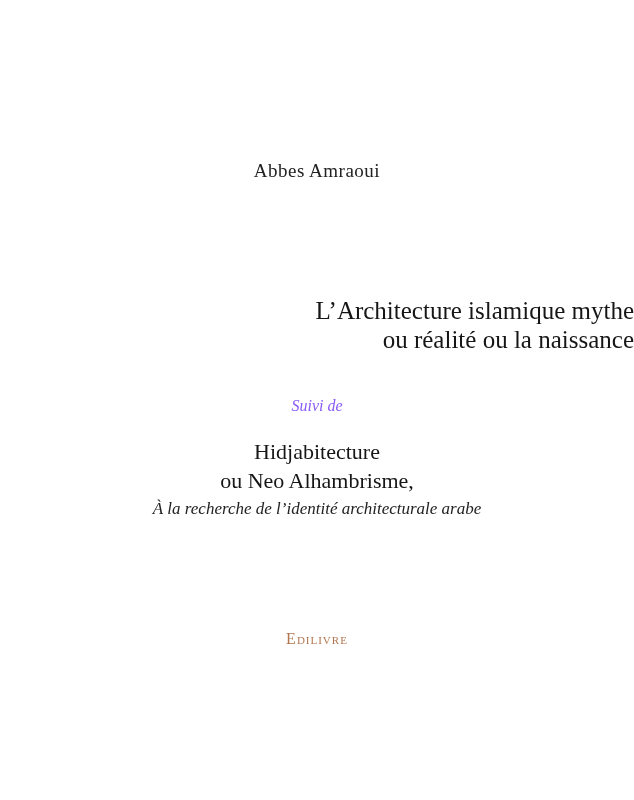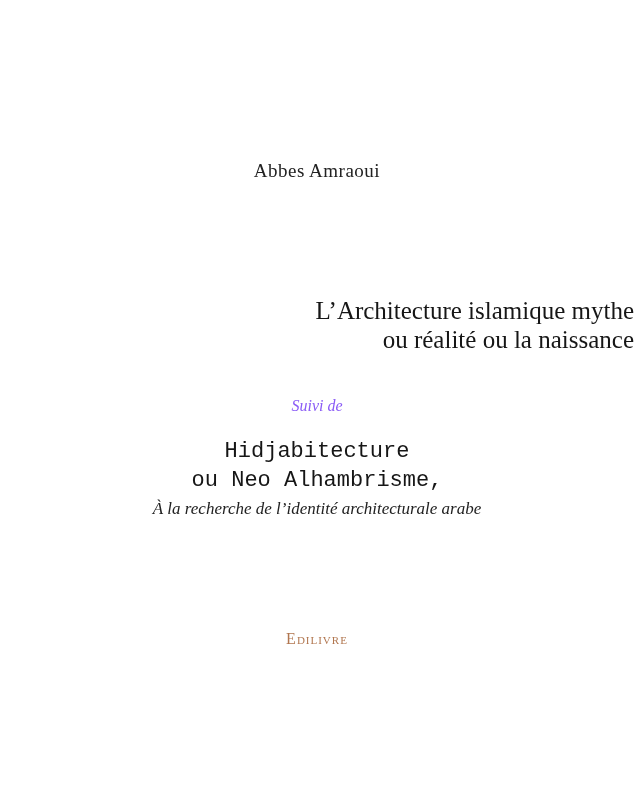--- a/index.html
+++ b/index.html
@@ -40,21 +40,20 @@
     top: 397px;
     font-size: 16px;
     font-style: italic;
     color: #8b5cf6;
   }
   .second-title-block {
     top: 437px;
     font-size: 22px;
     line-height: 29px;
     color: #161616;
-    font-family: Liberation Mono, monospace;
   }
   .tagline {
     top: 499px;
     font-size: 17px;
     font-style: italic;
     color: #222222;
   }
   .publisher {
     top: 630px;
     font-size: 16px;

